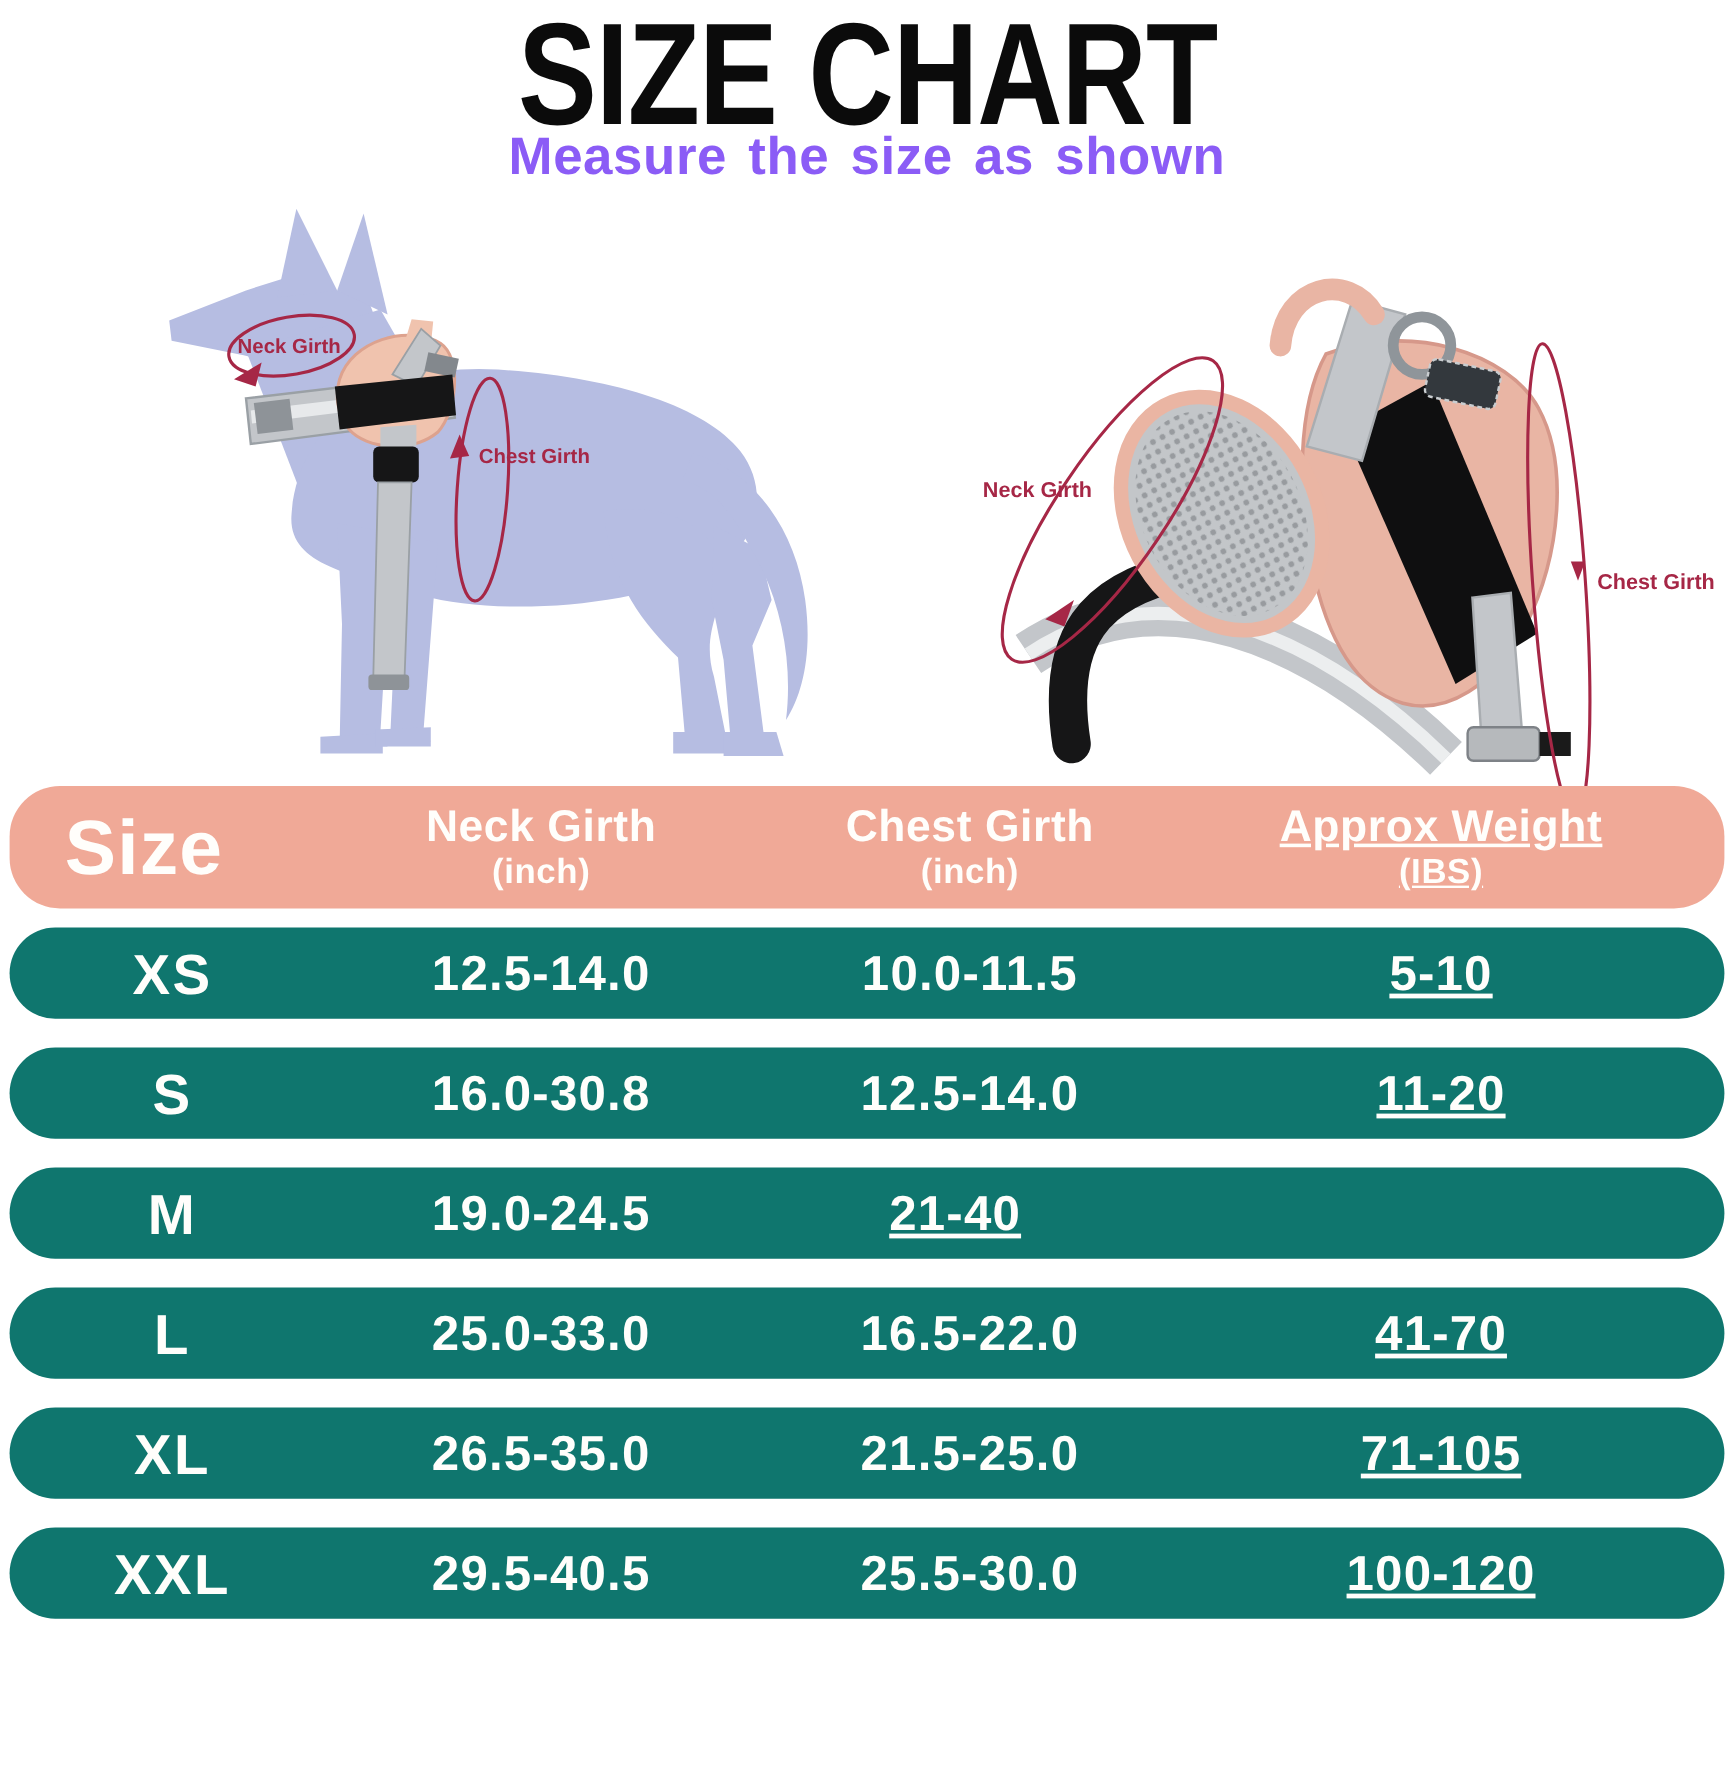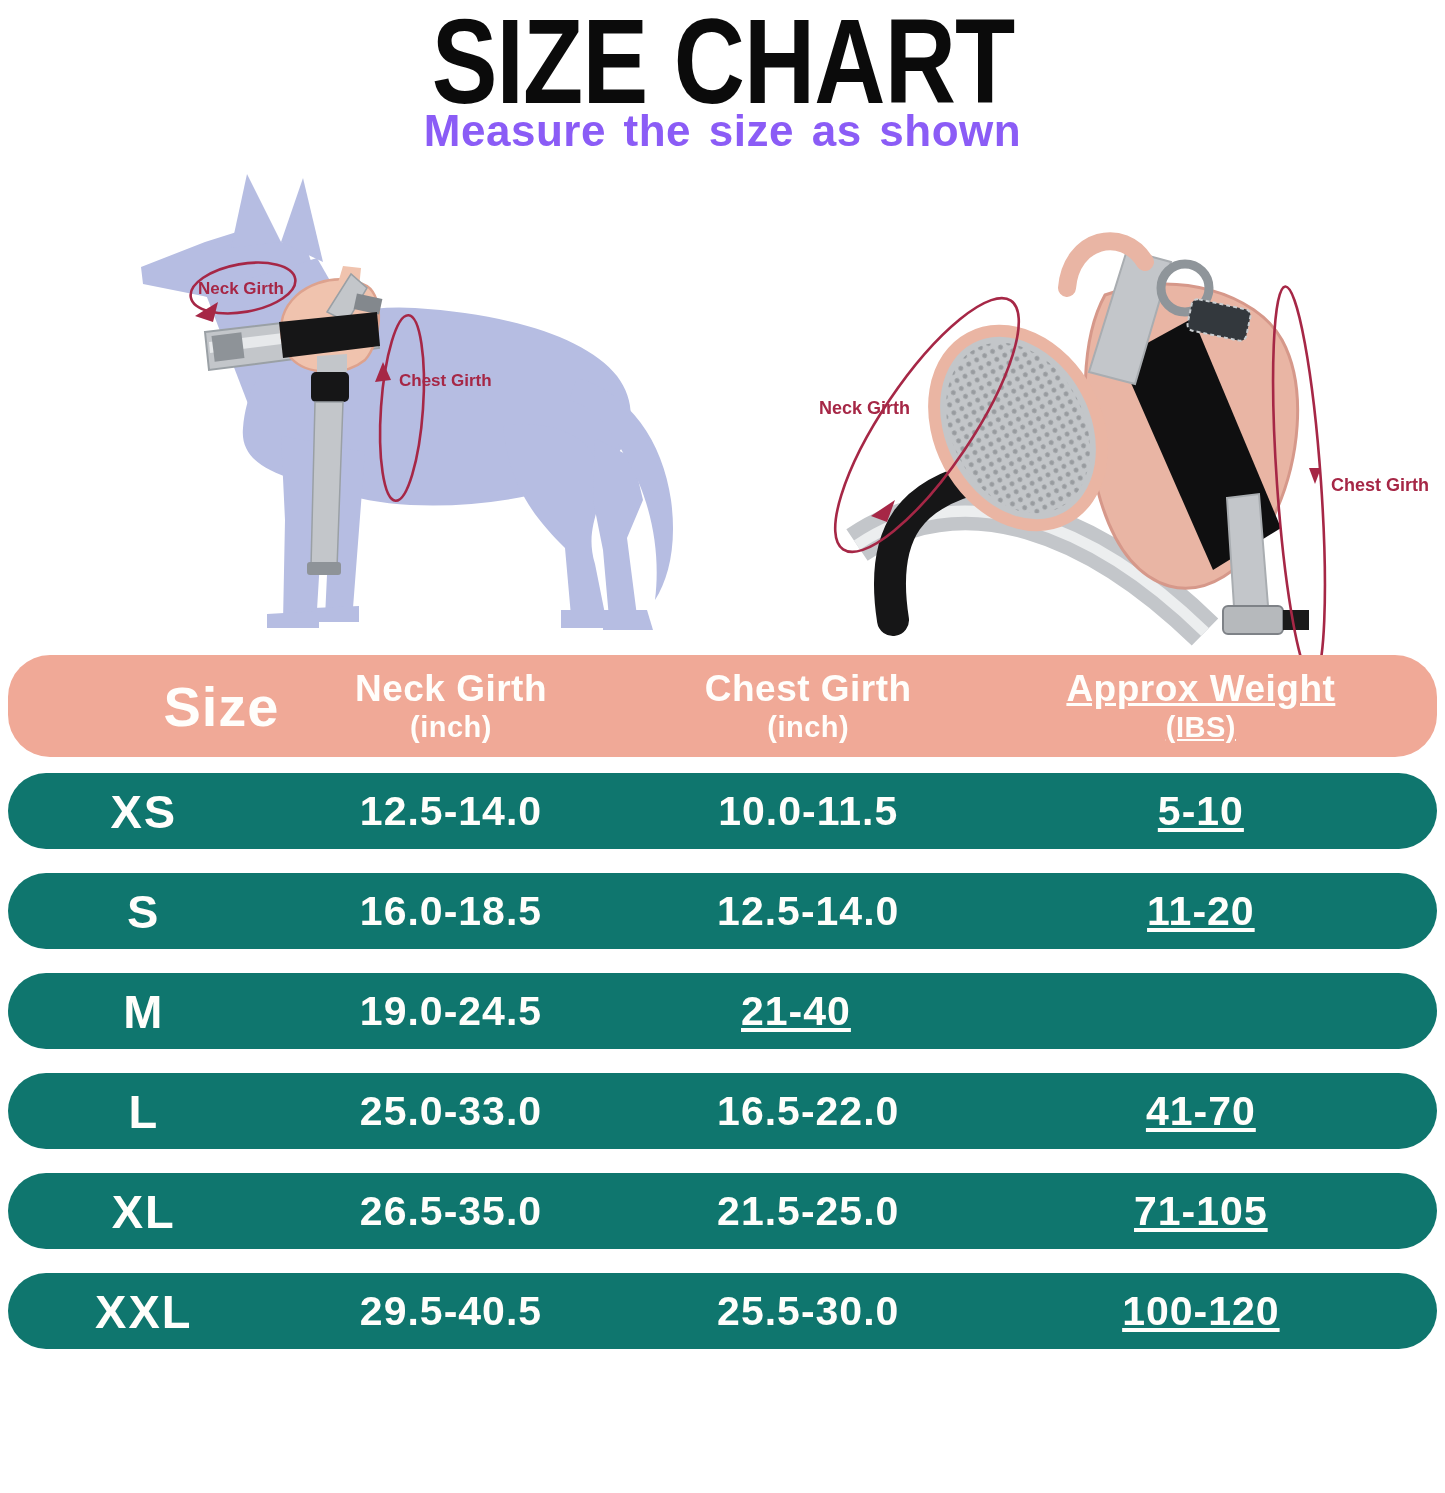--- a/index.html
+++ b/index.html
@@ -23,21 +23,21 @@
   
   .size-table{position:absolute;left:8px;right:8px;top:655px;}
   .row{
     display:grid;grid-template-columns:19% 24% 26% 31%;align-items:center;
     height:76px;margin-bottom:24px;border-radius:42px;background:#0f766e;color:#fffefb;
   }
   .row.header{height:102px;margin-bottom:16px;background:#f0a997;}
   .cell{text-align:center;font-weight:700;font-size:41px;letter-spacing:1px;}
   .cell.weight{padding-right:6.6%;text-decoration:underline;}
   .size-cell{font-size:47px;letter-spacing:2px;}
-  .header .size-cell{text-align:right;padding-left:46px;font-size:56px;letter-spacing:1px;}
+  .header .size-cell{text-align:left;padding-left:46px;font-size:64px;letter-spacing:1px;}
   .head-cell{display:flex;flex-direction:column;line-height:1.15;font-size:37px;letter-spacing:.5px;}
   .head-cell .unit{font-size:29px;font-weight:700;text-align:center;}
 </style>
 </head>
 <body>
 
 <div class="stage">
 
   <div class="title">
     <span>SIZE CHART</span>
@@ -160,21 +160,21 @@
 
     <div class="row">
       <div class="cell size-cell">XS</div>
       <div class="cell">12.5-14.0</div>
       <div class="cell">10.0-11.5</div>
       <div class="cell weight">5-10</div>
     </div>
 
     <div class="row">
       <div class="cell size-cell">S</div>
-      <div class="cell">16.0-18.5</div>
+      <div class="cell">16.0-30.8</div>
       <div class="cell">12.5-14.0</div>
       <div class="cell weight">11-20</div>
     </div>
 
     <div class="row">
       <div class="cell size-cell">M</div>
       <div class="cell">19.0-24.5</div>
       <div class="cell weight">21-40</div>
     </div>
 

